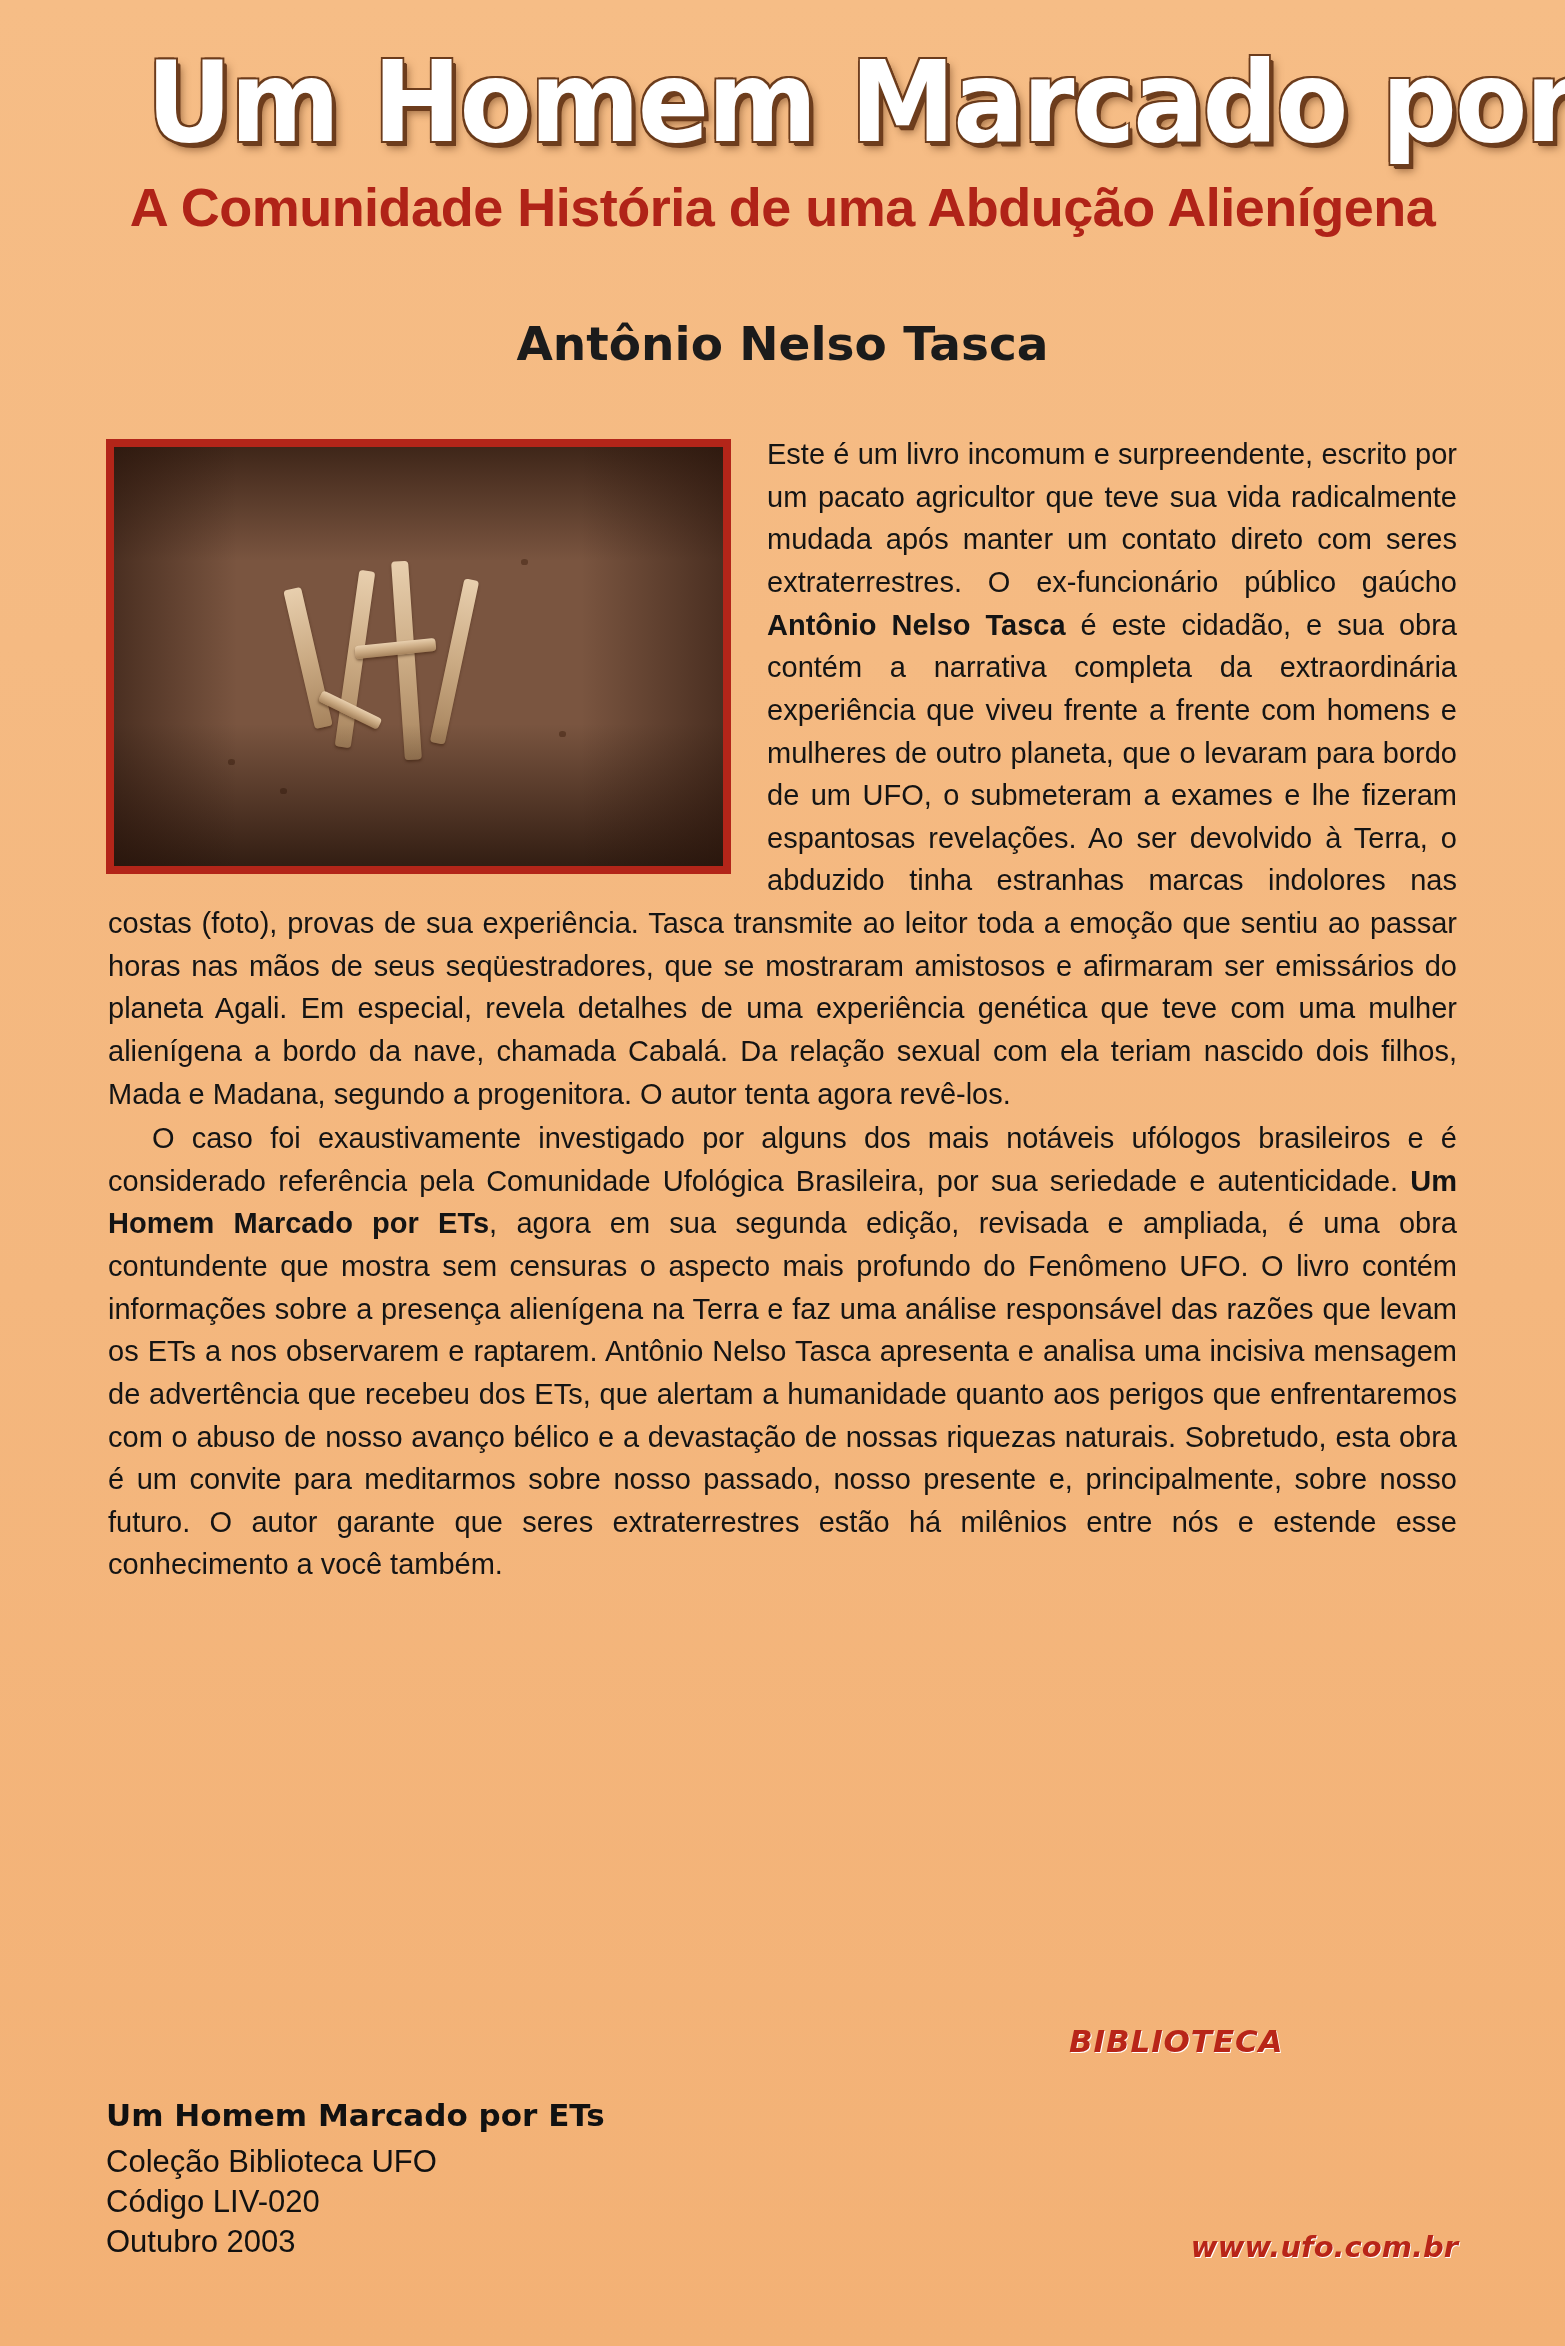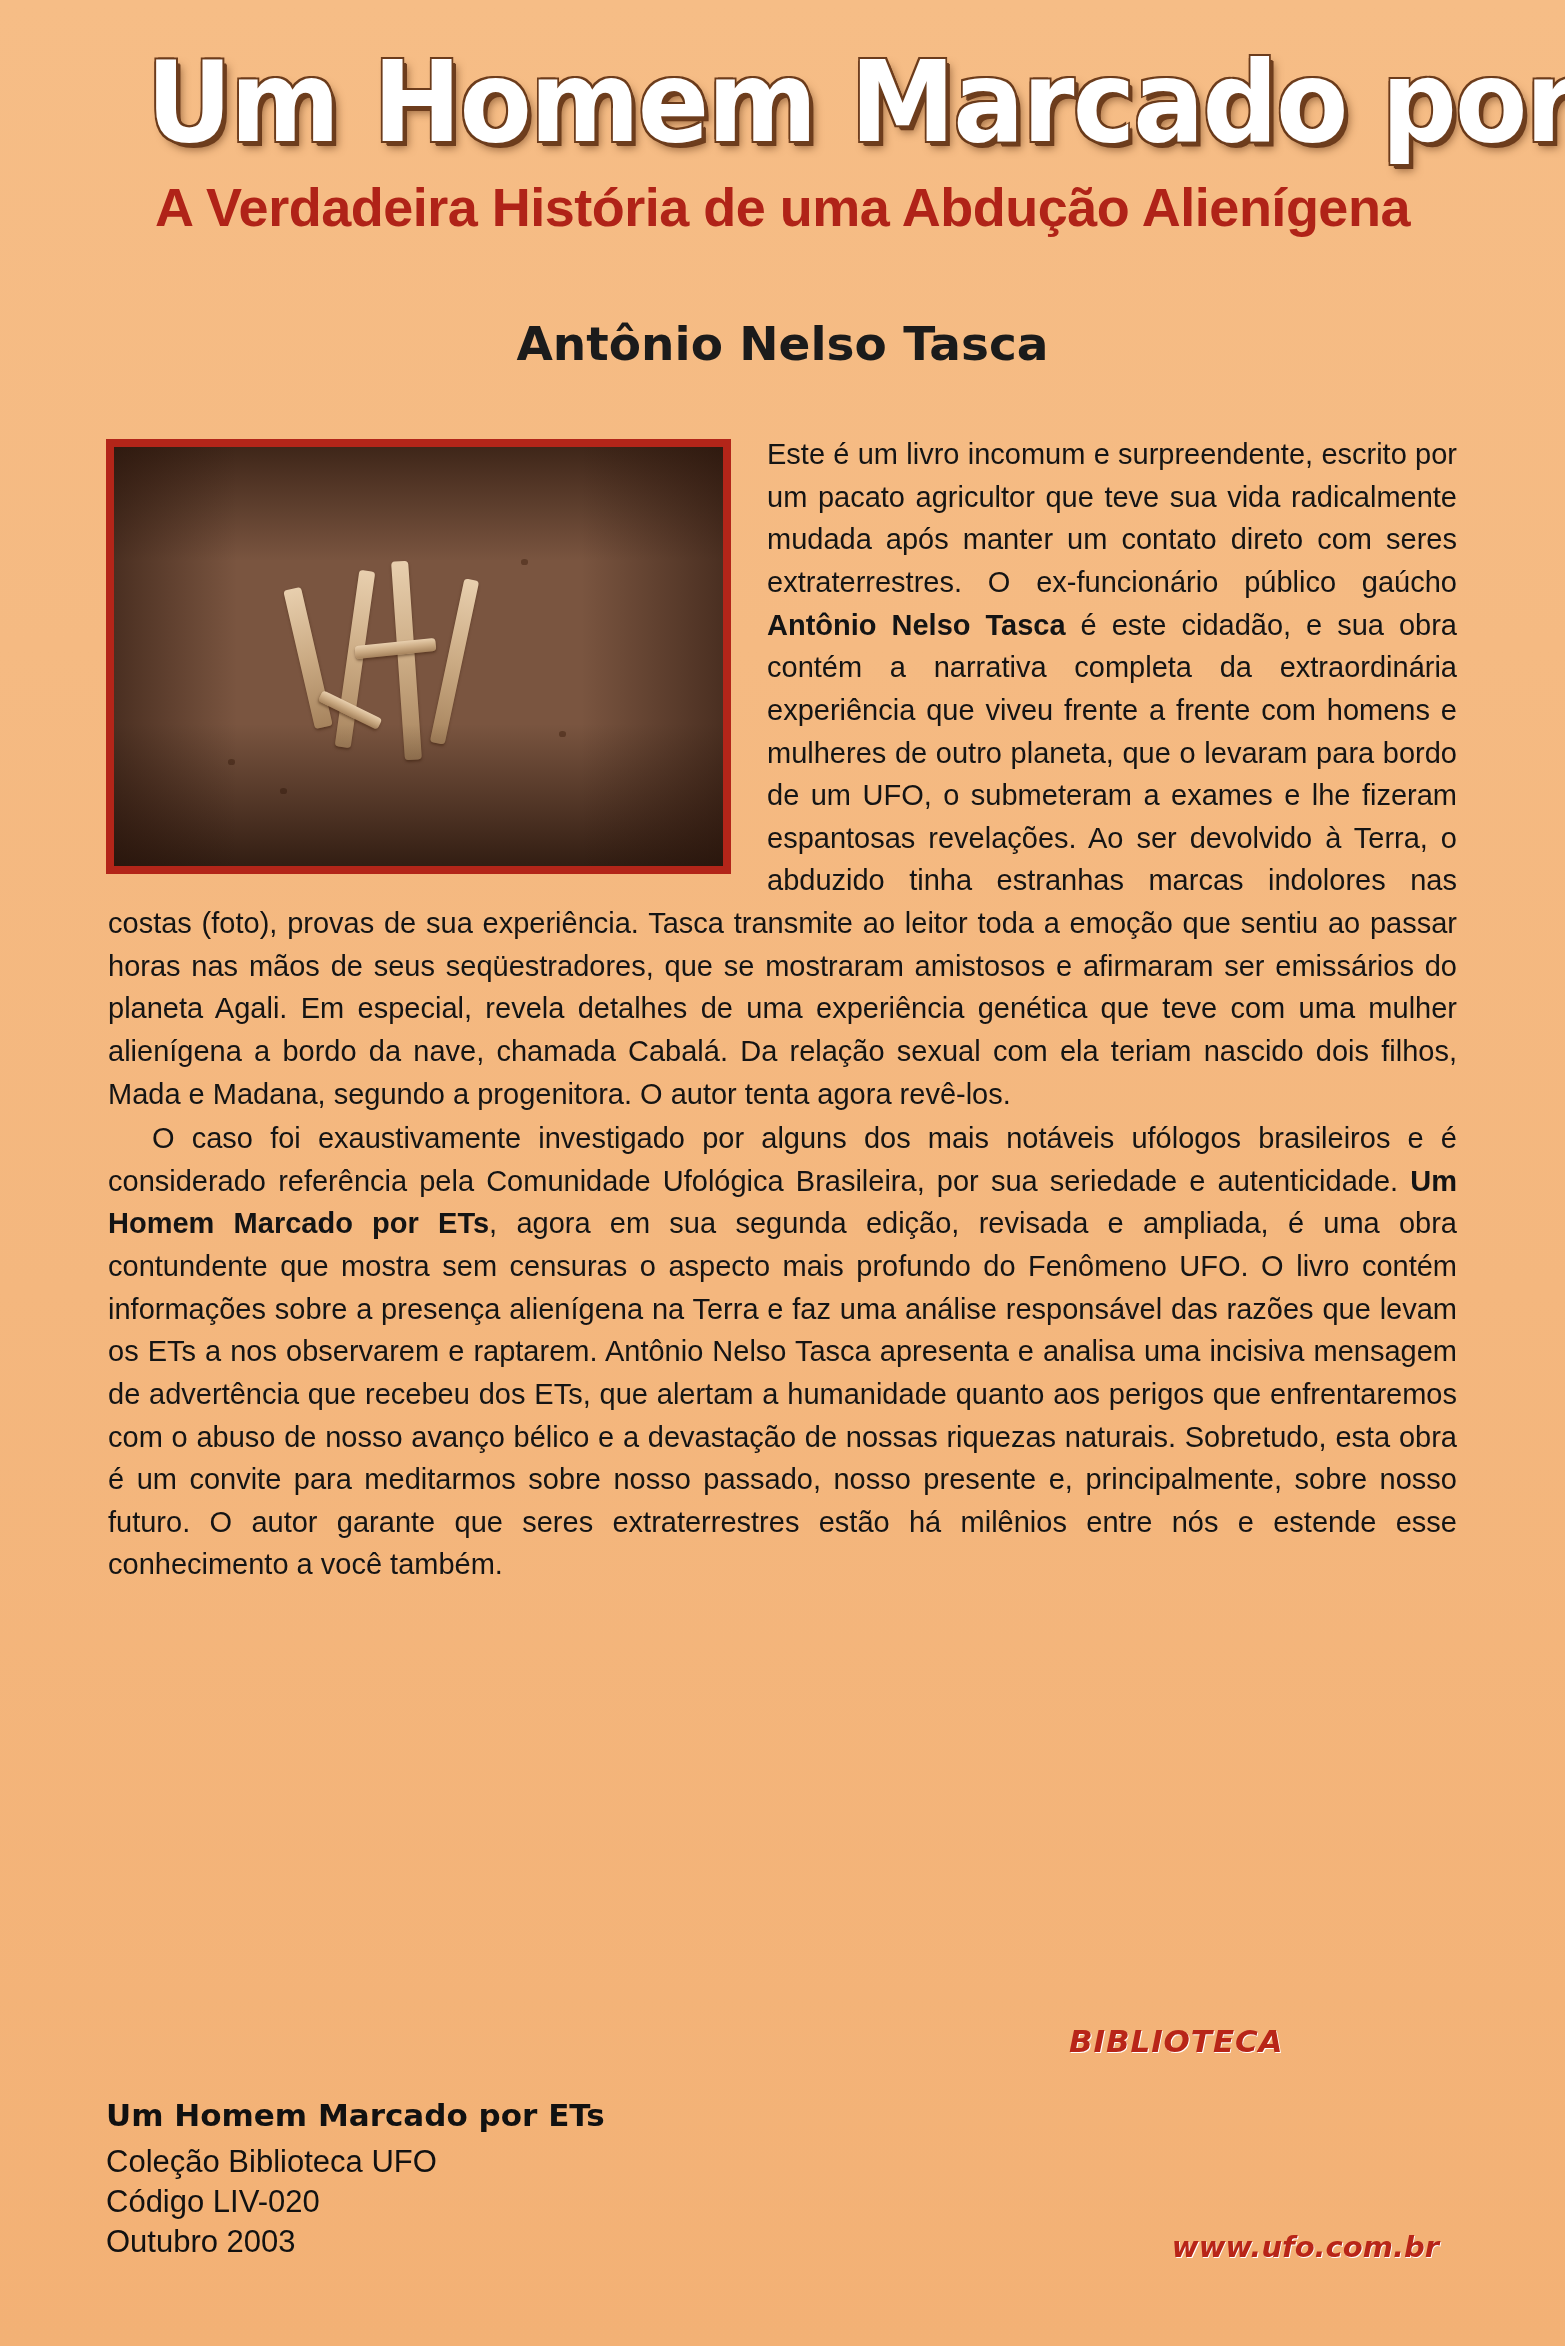--- a/index.html
+++ b/index.html
@@ -195,37 +195,37 @@
        4.7px 4.7px 0 #5e3016,
        5.7px 5.7px 0 #5e3016,
       -2.8px -2.8px 0 #5e3016,
        2.8px -2.8px 0 #5e3016,
       -2.8px  2.8px 0 #5e3016,
        7.6px 8.5px 9.5px rgba(80,40,15,0.45);
   }
   .logo-url {
     position: absolute;
     bottom: -3.8px;
-    right: 20px;
+    right: 1px;
     font-family: "DejaVu Sans", sans-serif;
     font-weight: bold;
     font-size: 29px;
     color: #b82518;
     text-shadow: 0.9px 0.9px 0 #fff;
     text-align: right;
   }
 </style>
 </head>
 <body>
 
 <div class="page">
 
   <div class="title-wrap">
     <h1 class="main-title">Um Homem Marcado por ETs</h1>
-    <h2 class="sub-title">A Verdadeira História de uma Abdução Alienígena</h2>
+    <h2 class="sub-title">A Comunidade História de uma Abdução Alienígena</h2>
   </div>
 
   <div class="author">Antônio Nelso Tasca</div>
 
   <div class="content">
 
     <div class="photo">
       <div class="skin"></div>
       <div class="mark m1"></div>
       <div class="mark m2"></div>

